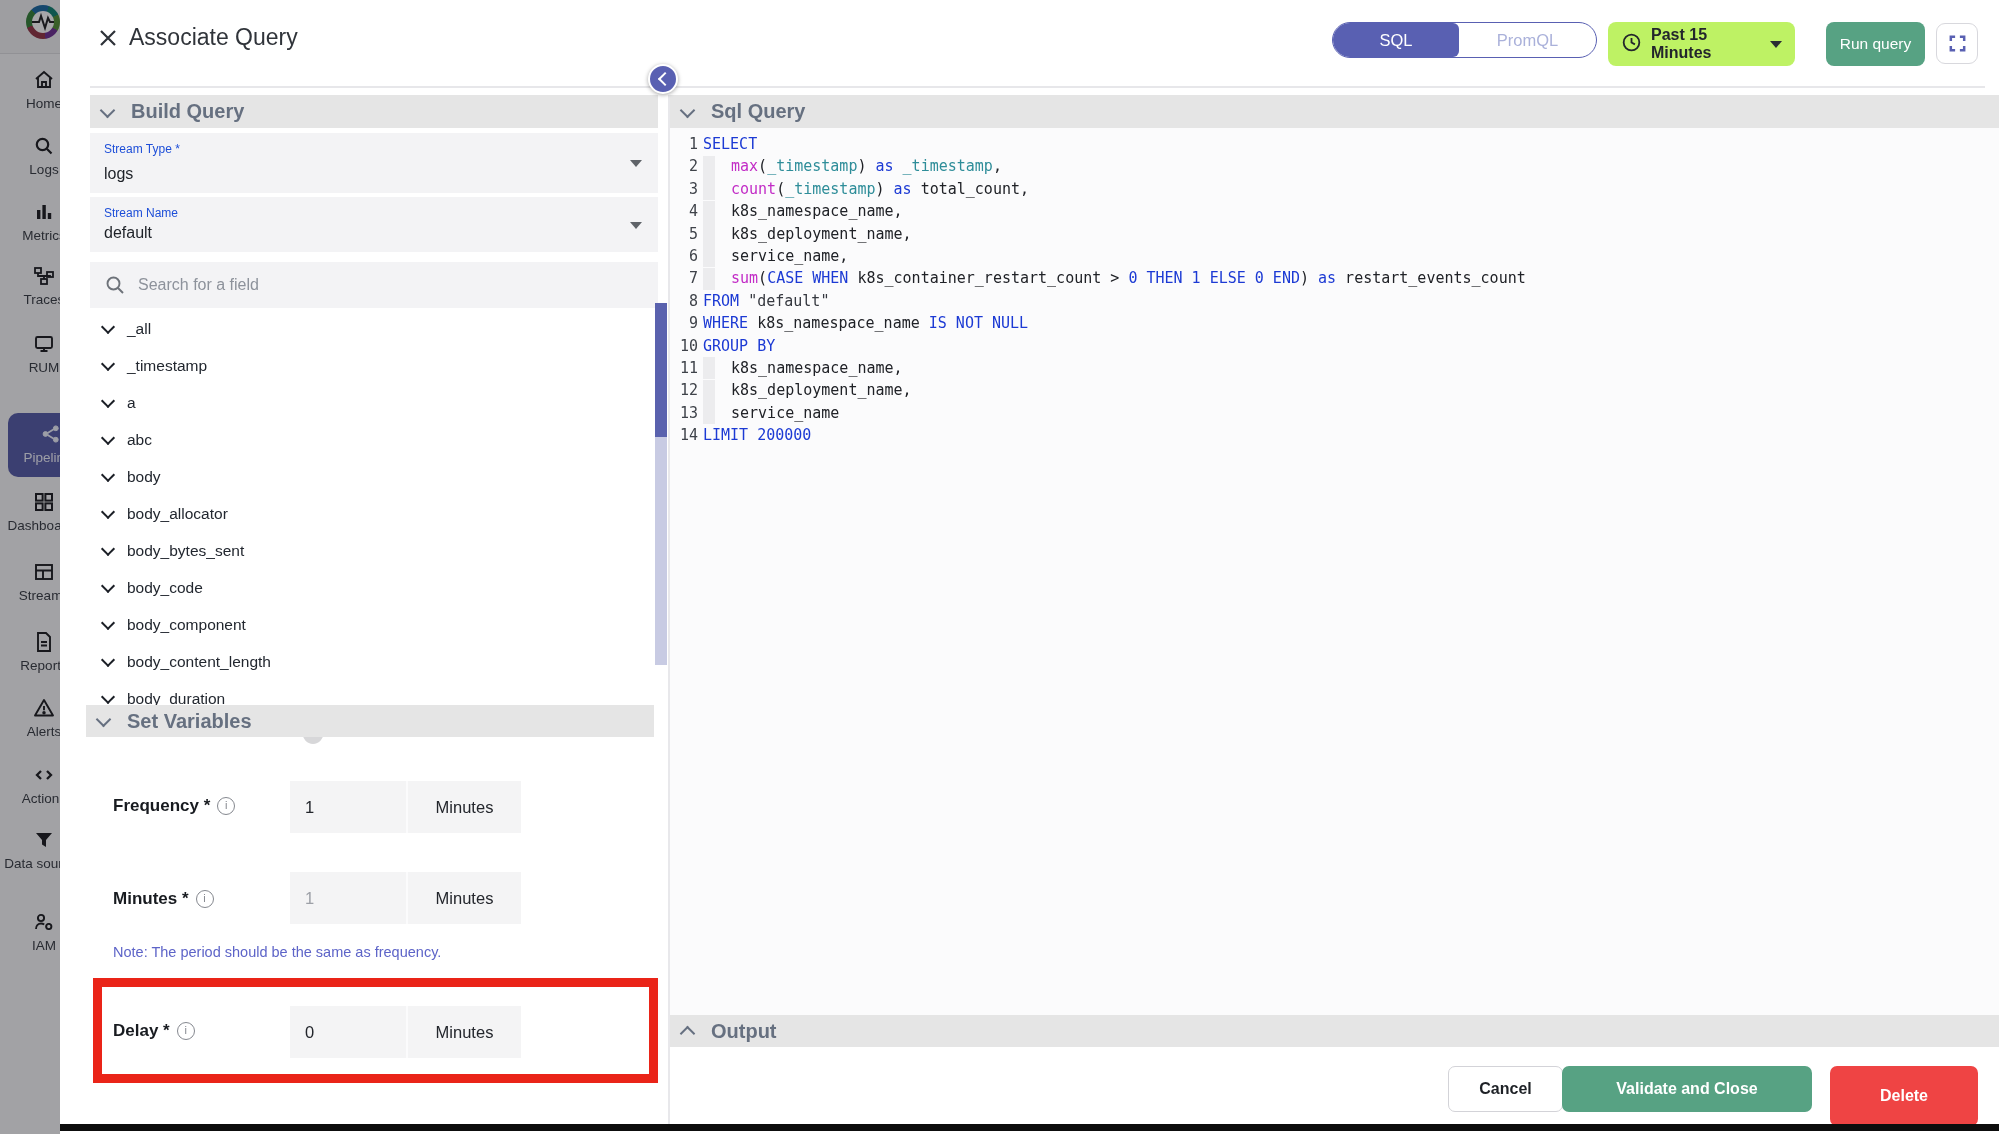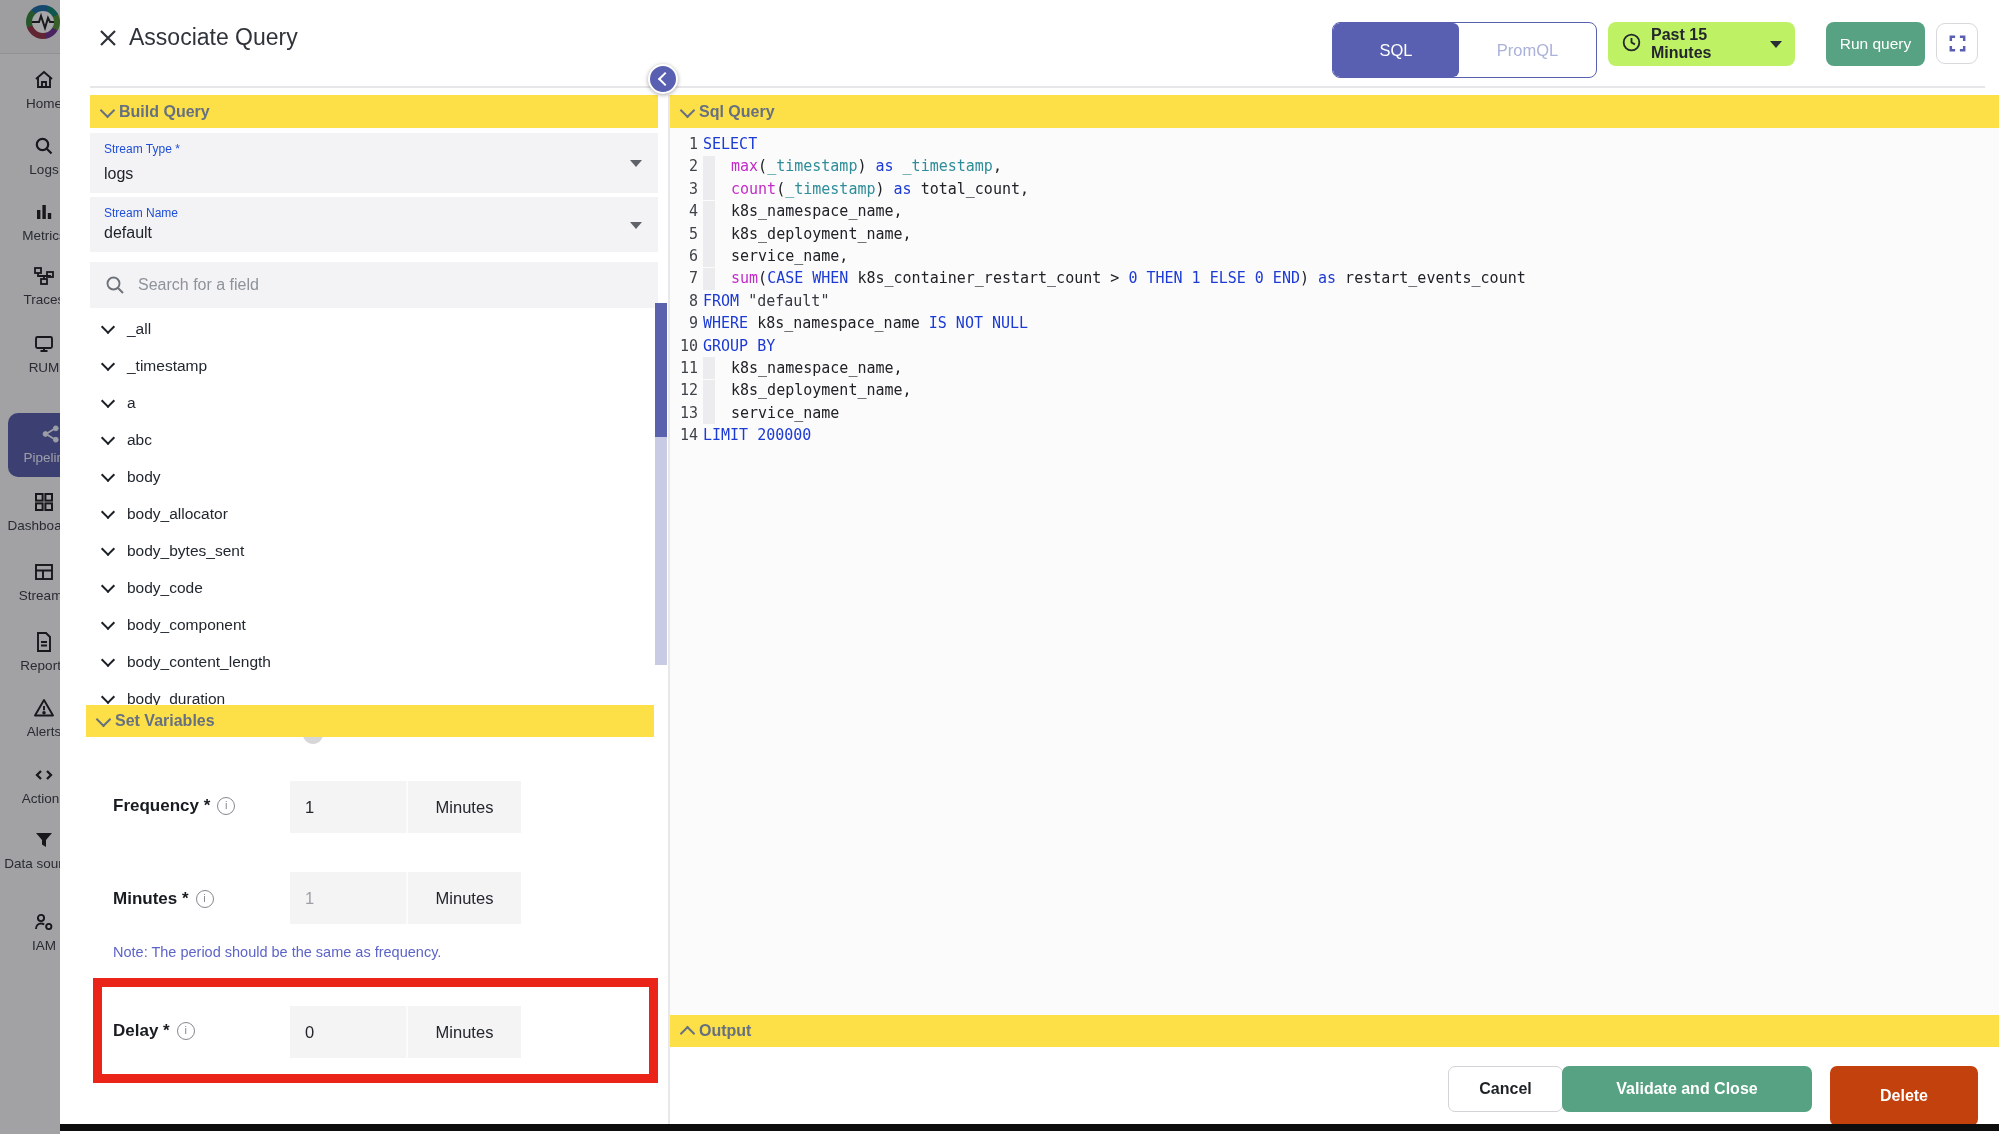--- a/index.html
+++ b/index.html
@@ -20,43 +20,43 @@
   .sb-item.active{left:8px;width:86px;height:64px;background:#5157a5;border-radius:10px;color:#eef0fb;padding-top:0;}
   .sb-item.active .icon{color:#eef0fb;margin-top:9px;}
   #sb-overlay{position:absolute;inset:0;background:rgba(24,24,30,0.38);z-index:5;}
 
   
   .close-x{left:96px;top:26px;width:24px;height:24px;color:#2e3238;cursor:pointer;}
   .dlg-title{left:129px;top:24px;font-size:23px;font-weight:500;color:#30343a;}
   .title-divider{left:90px;top:86px;width:1895px;height:2px;background:#e7e7ea;}
 
   
-  .toggle{left:1332px;top:22px;width:265px;height:56px;border:1.5px solid #5960b2;border-radius:8px;
+  .toggle{left:1332px;top:22px;width:265px;height:36px;border:1.5px solid #5960b2;border-radius:20px;
           display:flex;overflow:hidden;box-sizing:border-box;background:#fff;}
   .t-sql{width:126px;background:#5960b2;color:#fff;font-size:16.5px;font-weight:500;
          display:flex;align-items:center;justify-content:center;border-radius:6px;}
   .t-promql{flex:1;color:#aab1da;font-size:16.5px;display:flex;align-items:center;justify-content:center;}
   .timerange{left:1608px;top:22px;width:187px;height:44px;background:#bef264;border-radius:8px;
              display:flex;align-items:center;gap:9px;padding:0 13px;box-sizing:border-box;
              font-size:16px;font-weight:600;color:#23262c;}
   .caret-dn{width:0;height:0;border-left:6px solid transparent;border-right:6px solid transparent;border-top:7px solid #2a2d33;}
   .timerange .caret-dn{margin-left:auto;}
   .runquery{left:1826px;top:22px;width:99px;height:44px;background:#57a283;border-radius:8px;color:#fff;
             font-size:15.5px;display:flex;align-items:center;justify-content:center;}
   .fullscreen{left:1936px;top:23px;width:42px;height:41px;background:#fff;border:1px solid #d8d8dd;border-radius:9px;
               display:flex;align-items:center;justify-content:center;box-sizing:border-box;}
 
   
   .collapse-btn{left:648px;top:64px;width:30px;height:30px;border-radius:50%;background:#5960b2;border:2px solid #fff;
                 box-sizing:border-box;box-shadow:0 1px 4px rgba(0,0,0,.35);display:flex;align-items:center;justify-content:center;z-index:4;}
   .collapse-btn .chev-l{width:8px;height:8px;border-left:2.2px solid #fff;border-bottom:2.2px solid #fff;transform:rotate(45deg);margin-left:3px;}
 
   
-  .secbar{height:33px;background:#fde047;color:#667080;font-size:16px;font-weight:600;
-          display:flex;align-items:center;gap:6px;padding-left:12px;box-sizing:border-box;}
+  .secbar{height:33px;background:#e5e5e5;color:#667080;font-size:20px;font-weight:600;
+          display:flex;align-items:center;gap:18px;padding-left:12px;box-sizing:border-box;}
   .chev{width:9px;height:9px;border-left:2px solid currentColor;border-bottom:2px solid currentColor;
         transform:rotate(-45deg);margin-top:-3px;flex:none;}
   .chev.up{transform:rotate(135deg);margin-top:4px;}
 
   
   .sel{left:90px;width:568px;background:#f3f3f5;}
   .sel .slabel{position:absolute;left:14px;top:9px;font-size:12px;color:#1d4ed8;}
   .sel .svalue{position:absolute;left:14px;bottom:10px;font-size:16px;color:#1d2127;}
   .sel .caret-dn{position:absolute;right:16px;top:50%;margin-top:-3px;border-top-color:#5f6369;}
   .searchbox{left:90px;top:262px;width:568px;height:46px;background:#f3f3f5;display:flex;align-items:center;gap:12px;padding-left:14px;box-sizing:border-box;}
@@ -93,21 +93,21 @@
   .tok-tl{color:#2e8d99;}
   .tok-num{color:#1c3ad4;}
   .tok-str{color:#35383f;}
   .tok-ind{display:inline-block;width:28px;height:22px;vertical-align:bottom;
            background:linear-gradient(to right,#ececee 0 12px,transparent 12px);}
 
   
   .btn{display:flex;align-items:center;justify-content:center;border-radius:7px;font-size:16px;font-weight:600;box-sizing:border-box;cursor:pointer;}
   .btn-cancel{left:1448px;top:1066px;width:115px;height:46px;background:#fff;border:1px solid #d3d3d8;color:#1e2126;}
   .btn-validate{left:1562px;top:1066px;width:250px;height:46px;background:#57a283;color:#fff;}
-  .btn-delete{left:1830px;top:1066px;width:148px;height:60px;background:#c2410c;color:#fff;}
+  .btn-delete{left:1830px;top:1066px;width:148px;height:60px;background:#ef4444;color:#fff;}
   .bottom-line{left:60px;top:1124px;width:1939px;height:7px;background:#0d0d0d;}
 </style>
 </head>
 <body>
 
 <div id="app">
 
   <div id="sidebar">
     <div id="sb-header">
       <div class="logo">

